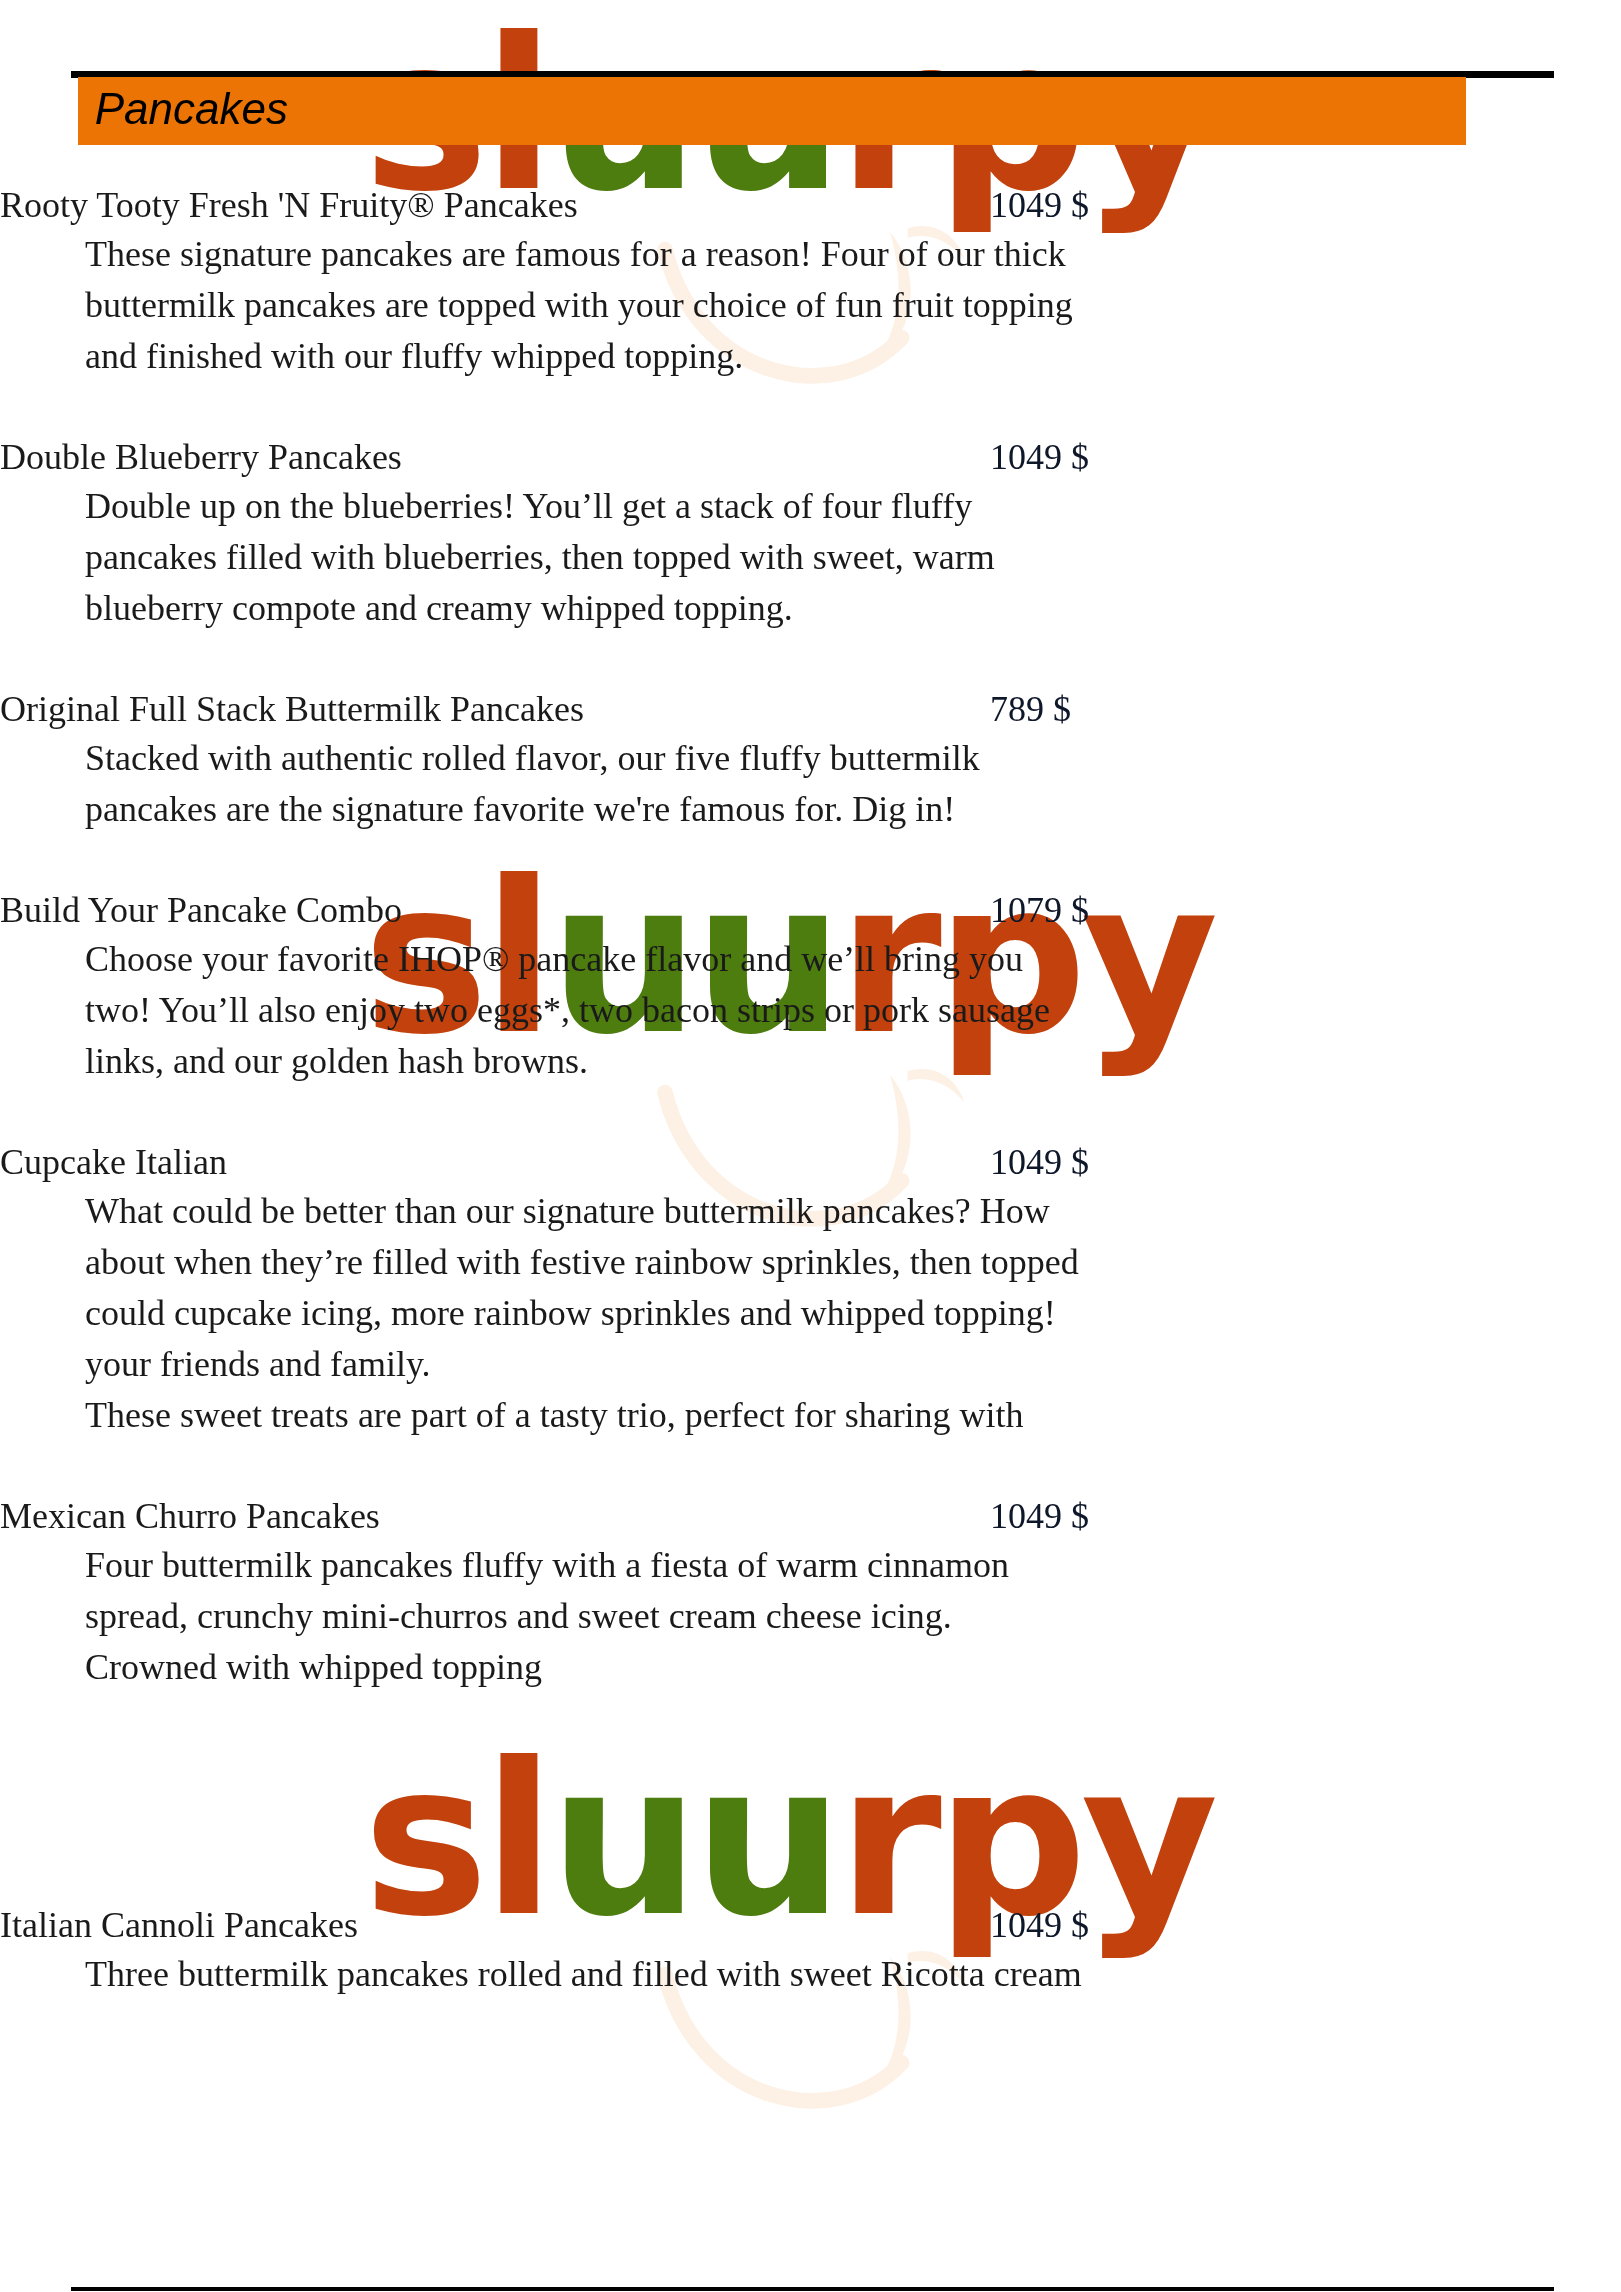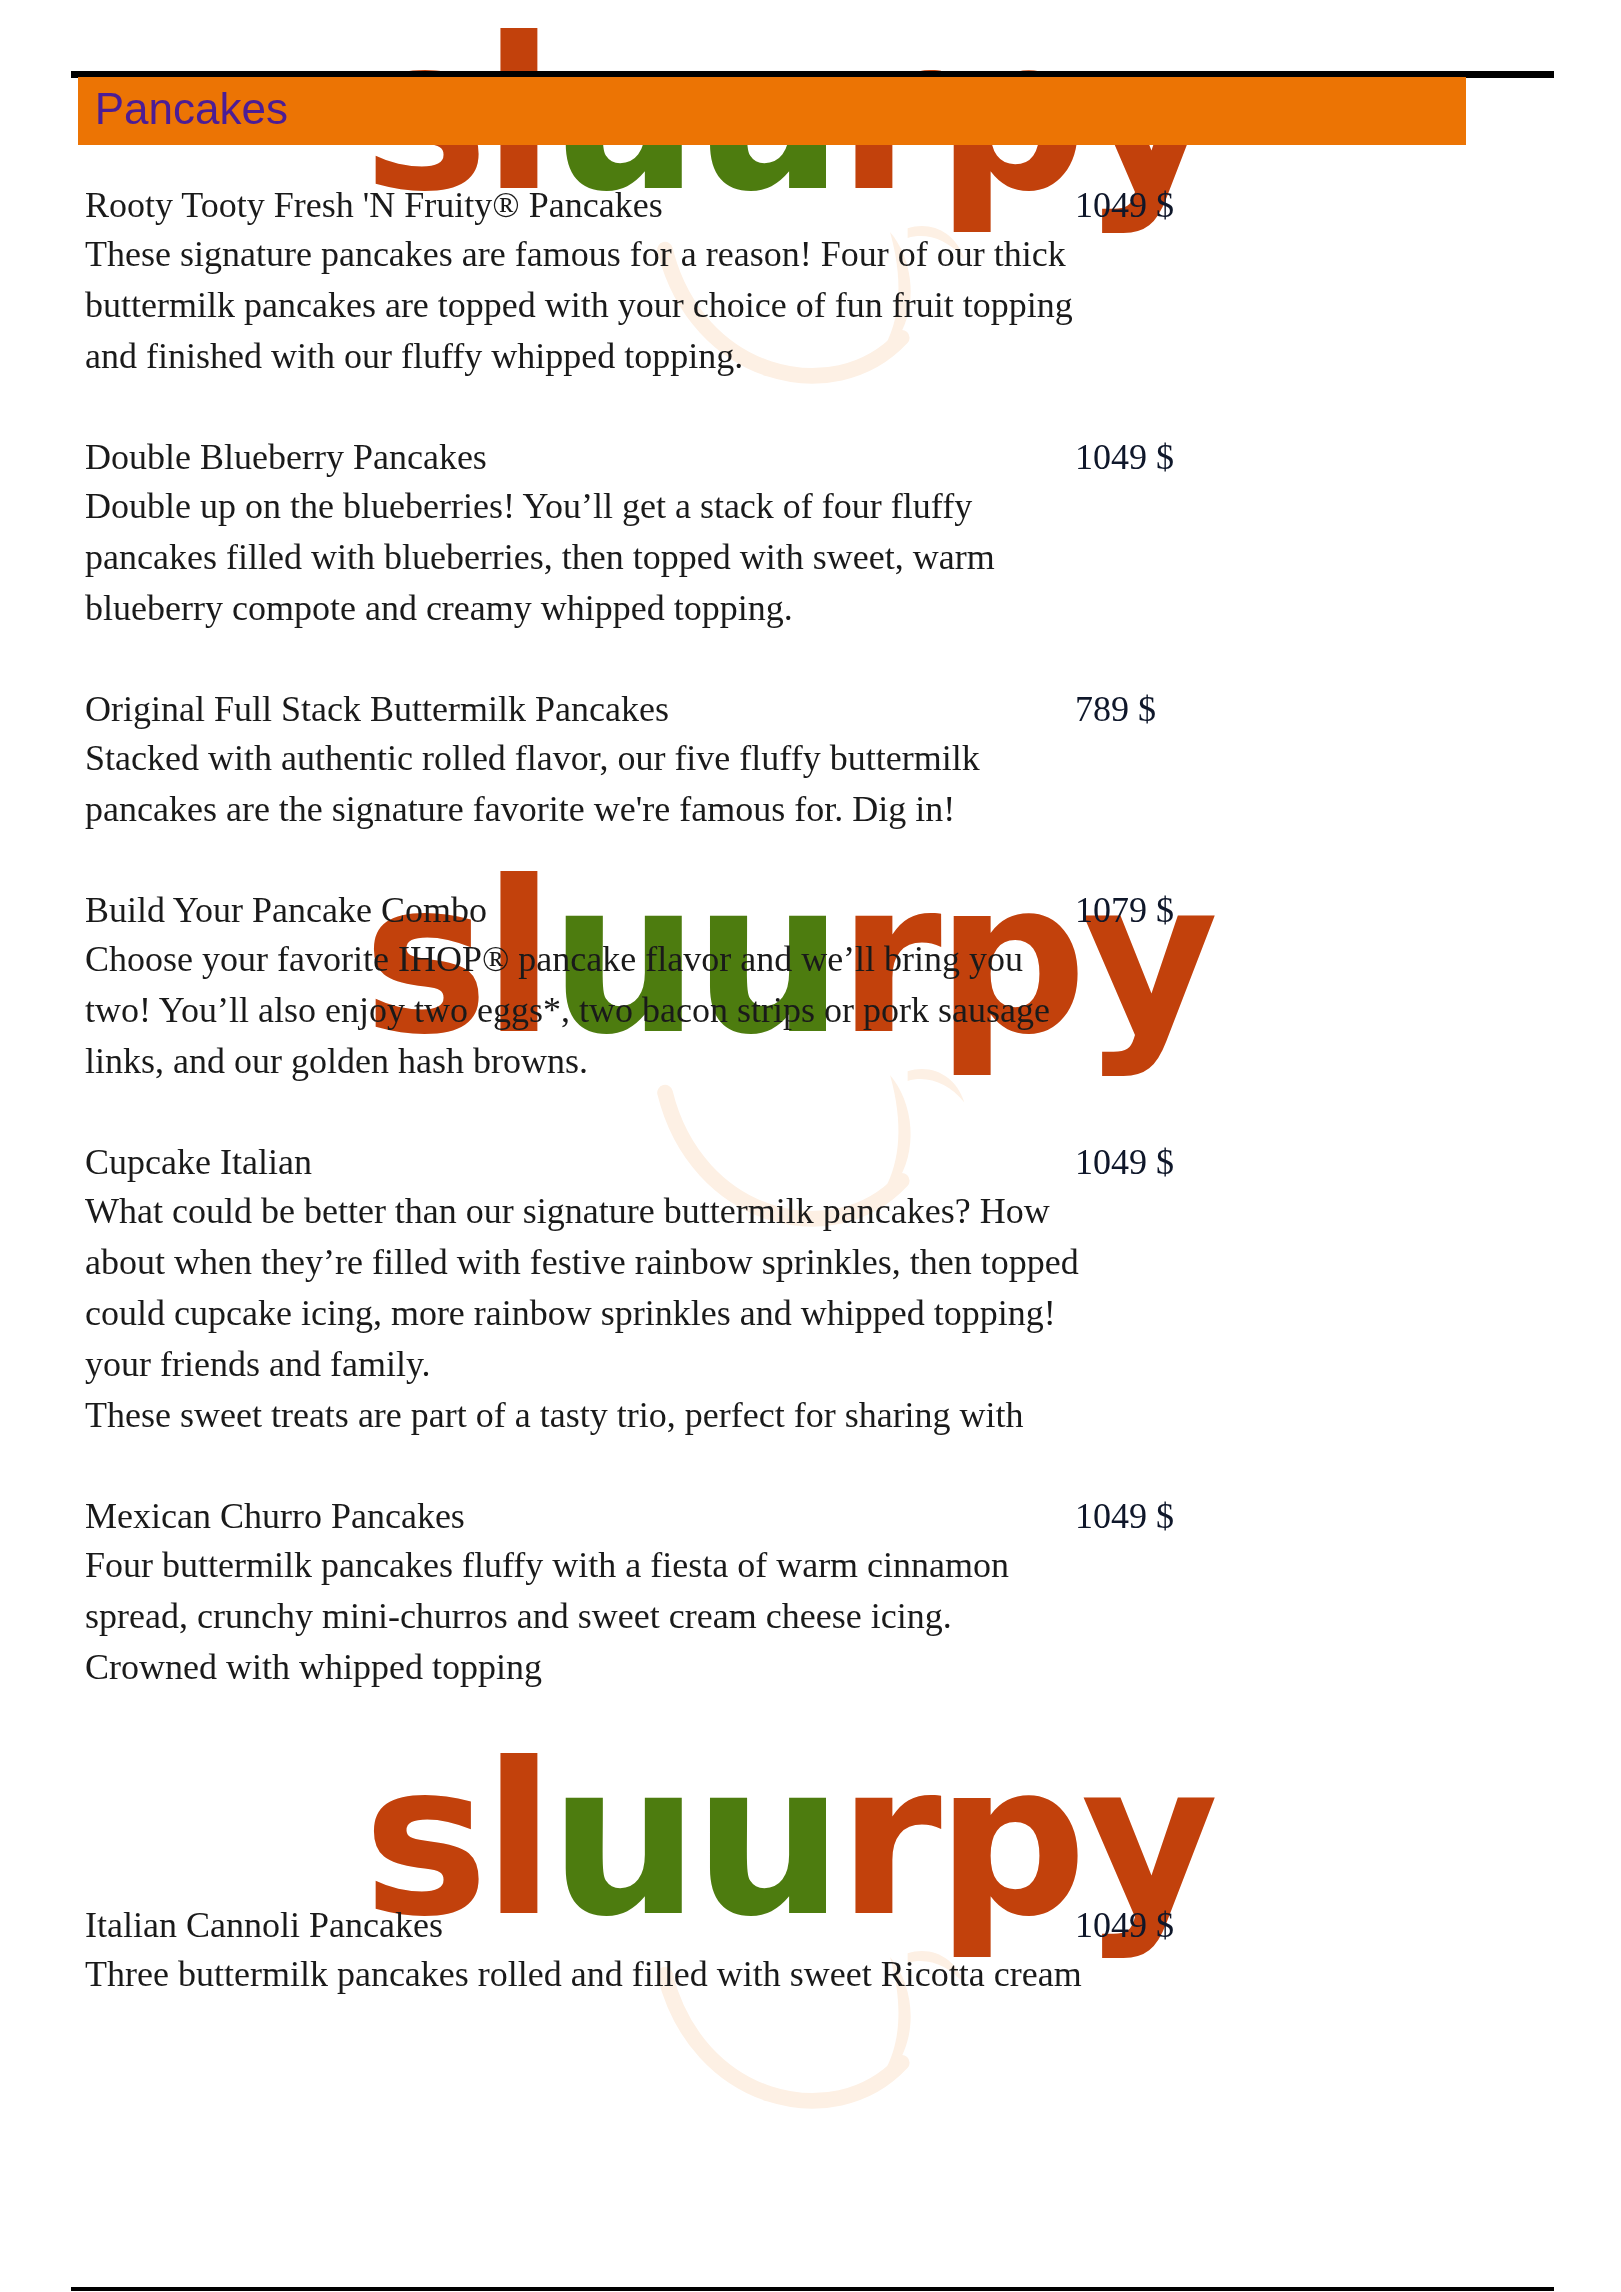--- a/index.html
+++ b/index.html
@@ -84,44 +84,44 @@
     height: 68px;
     background: #EC7404;
   }
   #section-header-title {
     position: absolute;
     left: 16.7px;
     top: 5.9px;
     font-family: "Liberation Sans", "DejaVu Sans", sans-serif;
     font-size: 44px;
     font-weight: 400;
-    color: #4c1d95;
+    color: #000000;
     line-height: 1.2;
     letter-spacing: 0px;
+    font-style: italic;
   }
 
   #menu-list {
     position: absolute;
     left: 0;
     top: 181px;
     width: 1621px;
   }
 
   .menu-item {
     position: relative;
     width: 1621px;
     padding: 0;
     margin: 0 0 51px 0;
   }
 
   .item-head {
     position: relative;
     display: block;
     width: 1304px;
-    margin-left: 85px;
     height: 48px;
   }
   .item-name {
     position: absolute;
     left: 0;
     top: 0;
     font-size: 36px;
     line-height: 48px;
     color: #1a1a1a;
     white-space: nowrap;

